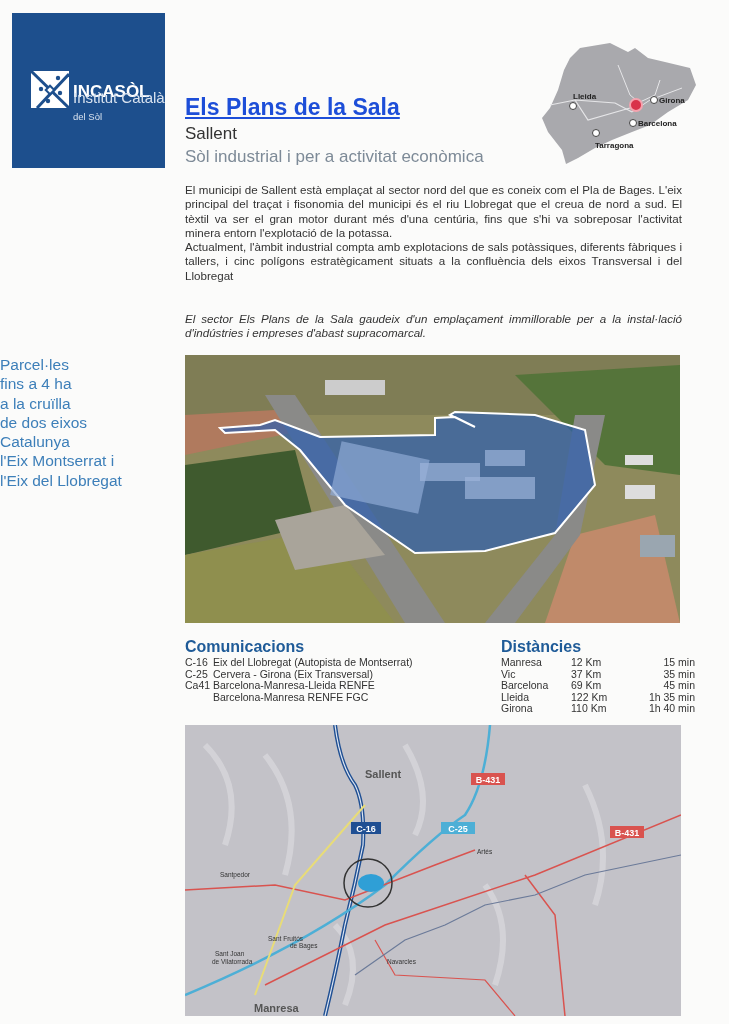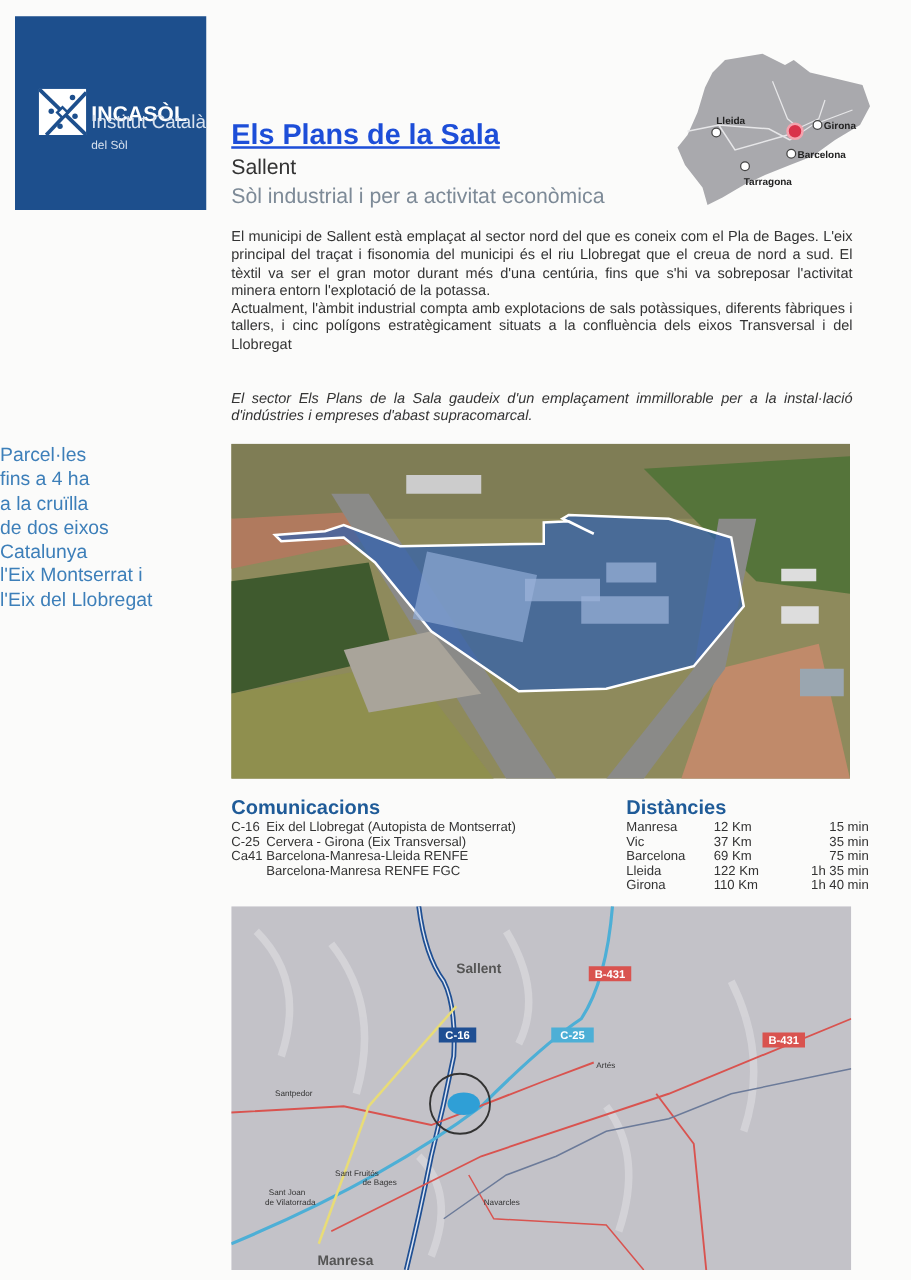--- a/index.html
+++ b/index.html
@@ -128,21 +128,21 @@
       <span class="dtime">15 min</span>
     </div>
   <div class="row">
       <span class="dcity">Vic</span>
       <span class="dkm">37 Km</span>
       <span class="dtime">35 min</span>
     </div>
   <div class="row">
       <span class="dcity">Barcelona</span>
       <span class="dkm">69 Km</span>
-      <span class="dtime">75 min</span>
+      <span class="dtime">45 min</span>
     </div>
   <div class="row">
       <span class="dcity">Lleida</span>
       <span class="dkm">122 Km</span>
       <span class="dtime">1h 35 min</span>
     </div>
   <div class="row">
       <span class="dcity">Girona</span>
       <span class="dkm">110 Km</span>
       <span class="dtime">1h 40 min</span>

